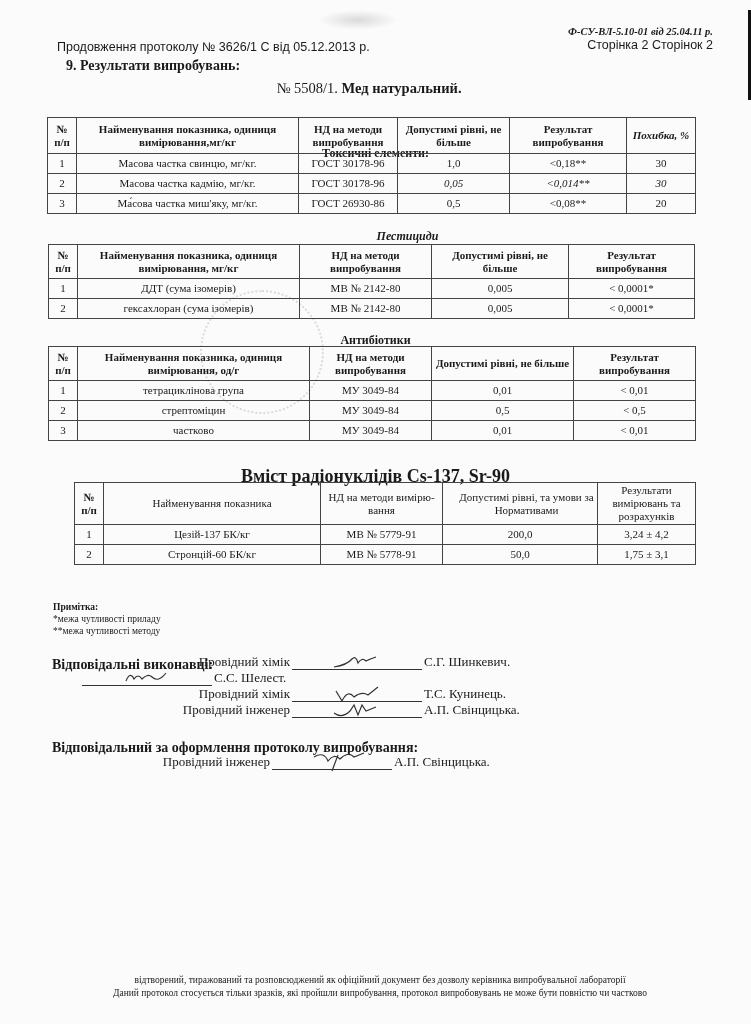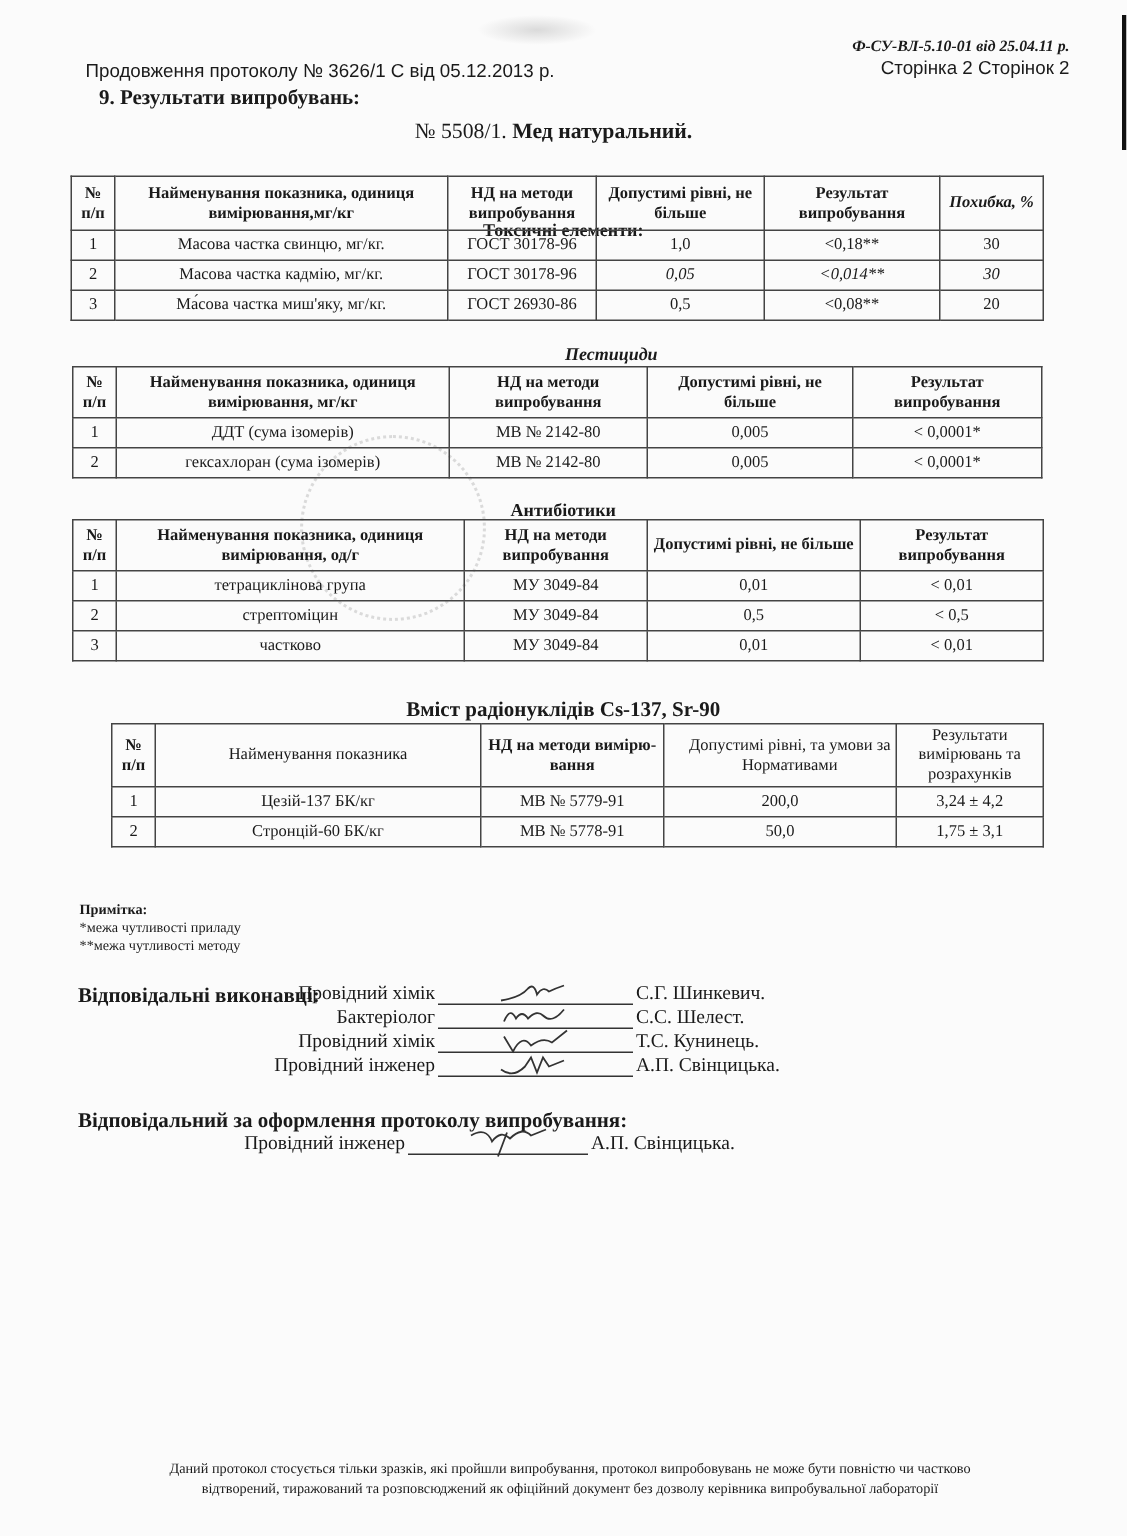--- a/index.html
+++ b/index.html
@@ -150,27 +150,27 @@
   <tr style="height:20px;">
     <td class="c">3</td>
     <td class="l">частково</td>
     <td class="c">МУ 3049-84</td>
     <td class="c">0,01</td>
     <td class="c">&lt; 0,01</td>
   </tr>
 </tbody>
   </table>
 
-<div class="abs caption" style="top:466px; font-size:14px;">Вміст  радіонуклідів Cs-137, Sr-90</div>
+<div class="abs caption" style="top:466px; font-size:18px;">Вміст  радіонуклідів Cs-137, Sr-90</div>
 <table style="left:74px; top:482px; width:622px;">
   <tbody>
       <tr style="height:42px;">
     <th style="width:22px;">№ п/п</th>
     <th style="width:210px; font-weight:normal;">Найменування показника</th>
-    <th style="width:115px; font-weight:bold;">НД на методи вимірю-вання</th>
+    <th style="width:115px; font-weight:normal;">НД на методи вимірю-вання</th>
     <th style="width:135px; font-weight:normal;padding-left:16px;">Допустимі рівні, та умови за Нормативами</th>
     <th style="font-weight:normal;">Результати вимірювань та розрахунків</th>
   </tr>
   <tr style="height:20px;">
     <td class="c">1</td>
     <td class="l">Цезій-137 БК/кг</td>
     <td class="c">МВ № 5779-91</td>
     <td class="c">200,0</td>
     <td class="l">3,24 ± 4,2</td>
   </tr>
@@ -195,21 +195,20 @@
 <div class="sig-row" style="left:80px; top:654px;">
   <span class="sig-role">Провідний хімік</span>
   <span class="sig-line">
     <svg width="50" height="20" viewBox="0 0 50 20">
         <path d="M2 14 Q15 12 20 6 Q24 2 26 10 Q30 4 34 8 Q38 6 44 4" stroke="#333" fill="none" stroke-width="1.2"></path>
       </svg>
   </span>
   <span>С.Г. Шинкевич.</span>
 </div>
 <div class="sig-row" style="left:80px; top:670px;">
-  <span class="sig-role">Бактеріолог</span>
   <span class="sig-line">
     <svg width="50" height="20" viewBox="0 0 50 20">
         <path d="M4 12 Q8 2 12 10 Q16 4 20 10 Q26 4 30 8 Q36 14 44 4" stroke="#333" fill="none" stroke-width="1.2"></path>
       </svg>
   </span>
   <span>С.С. Шелест.</span>
 </div>
 <div class="sig-row" style="left:80px; top:686px;">
   <span class="sig-role">Провідний хімік</span>
   <span class="sig-line">
@@ -234,15 +233,15 @@
   <span class="sig-role">Провідний інженер</span>
   <span class="sig-line" style="width:120px;">
     <svg width="60" height="24" viewBox="0 0 60 24">
         <path d="M2 8 Q12 2 16 12 Q22 4 28 10 Q36 2 42 8 L52 4 M20 22 L26 6" stroke="#333" fill="none" stroke-width="1.2"></path>
       </svg>
   </span>
   <span>А.П. Свінцицька.</span>
 </div>
 
 <div class="abs footer">
+  <div>відтворений, тиражований та розповсюджений як офіційний документ без дозволу керівника випробувальної лабораторії</div>
   <div>Даний протокол стосується тільки зразків, які пройшли випробування, протокол випробовувань не може бути повністю чи частково</div>
-  <div>відтворений, тиражований та розповсюджений як офіційний документ без дозволу керівника випробувальної лабораторії</div>
 </div>
 
 </body></html>

